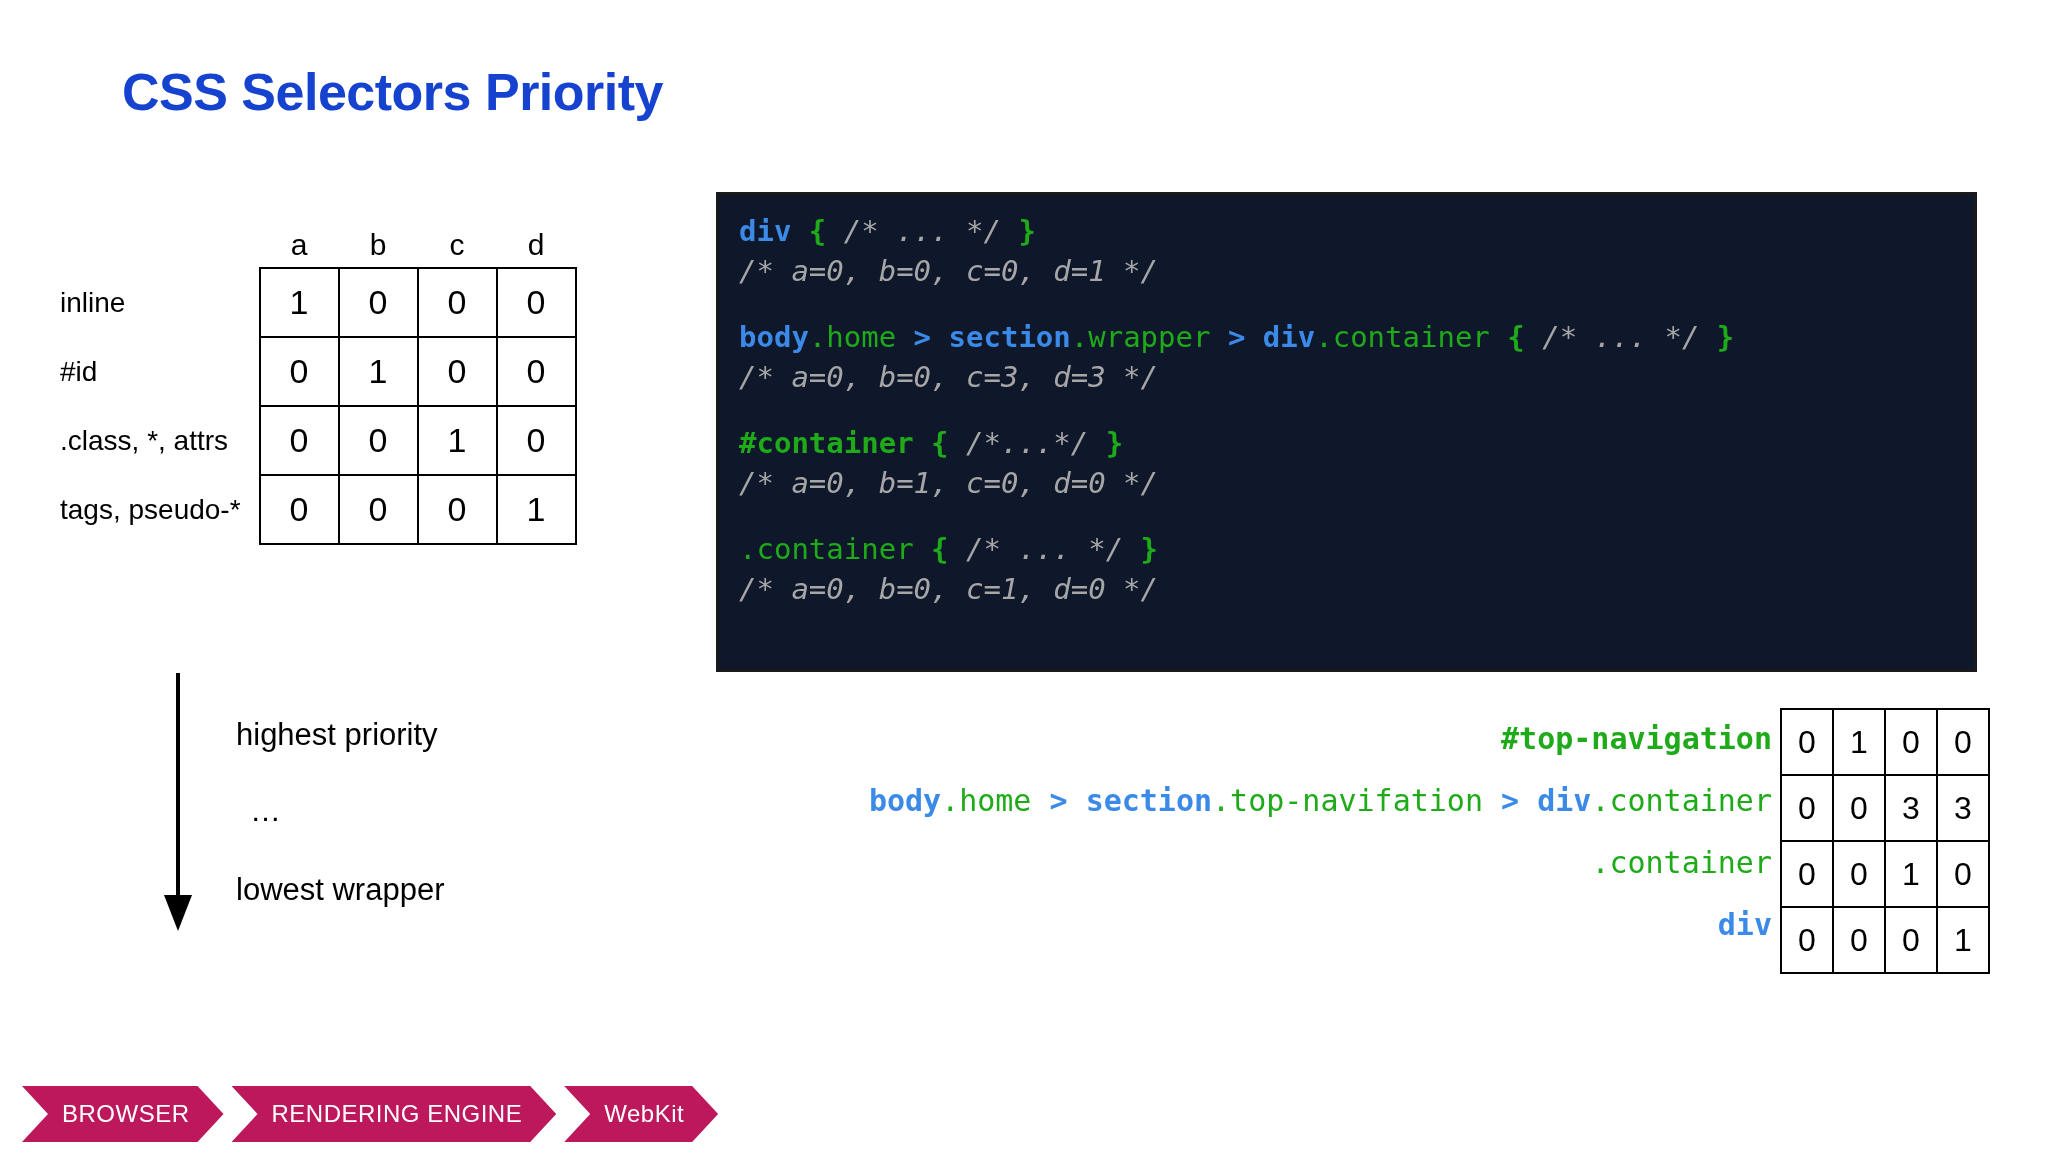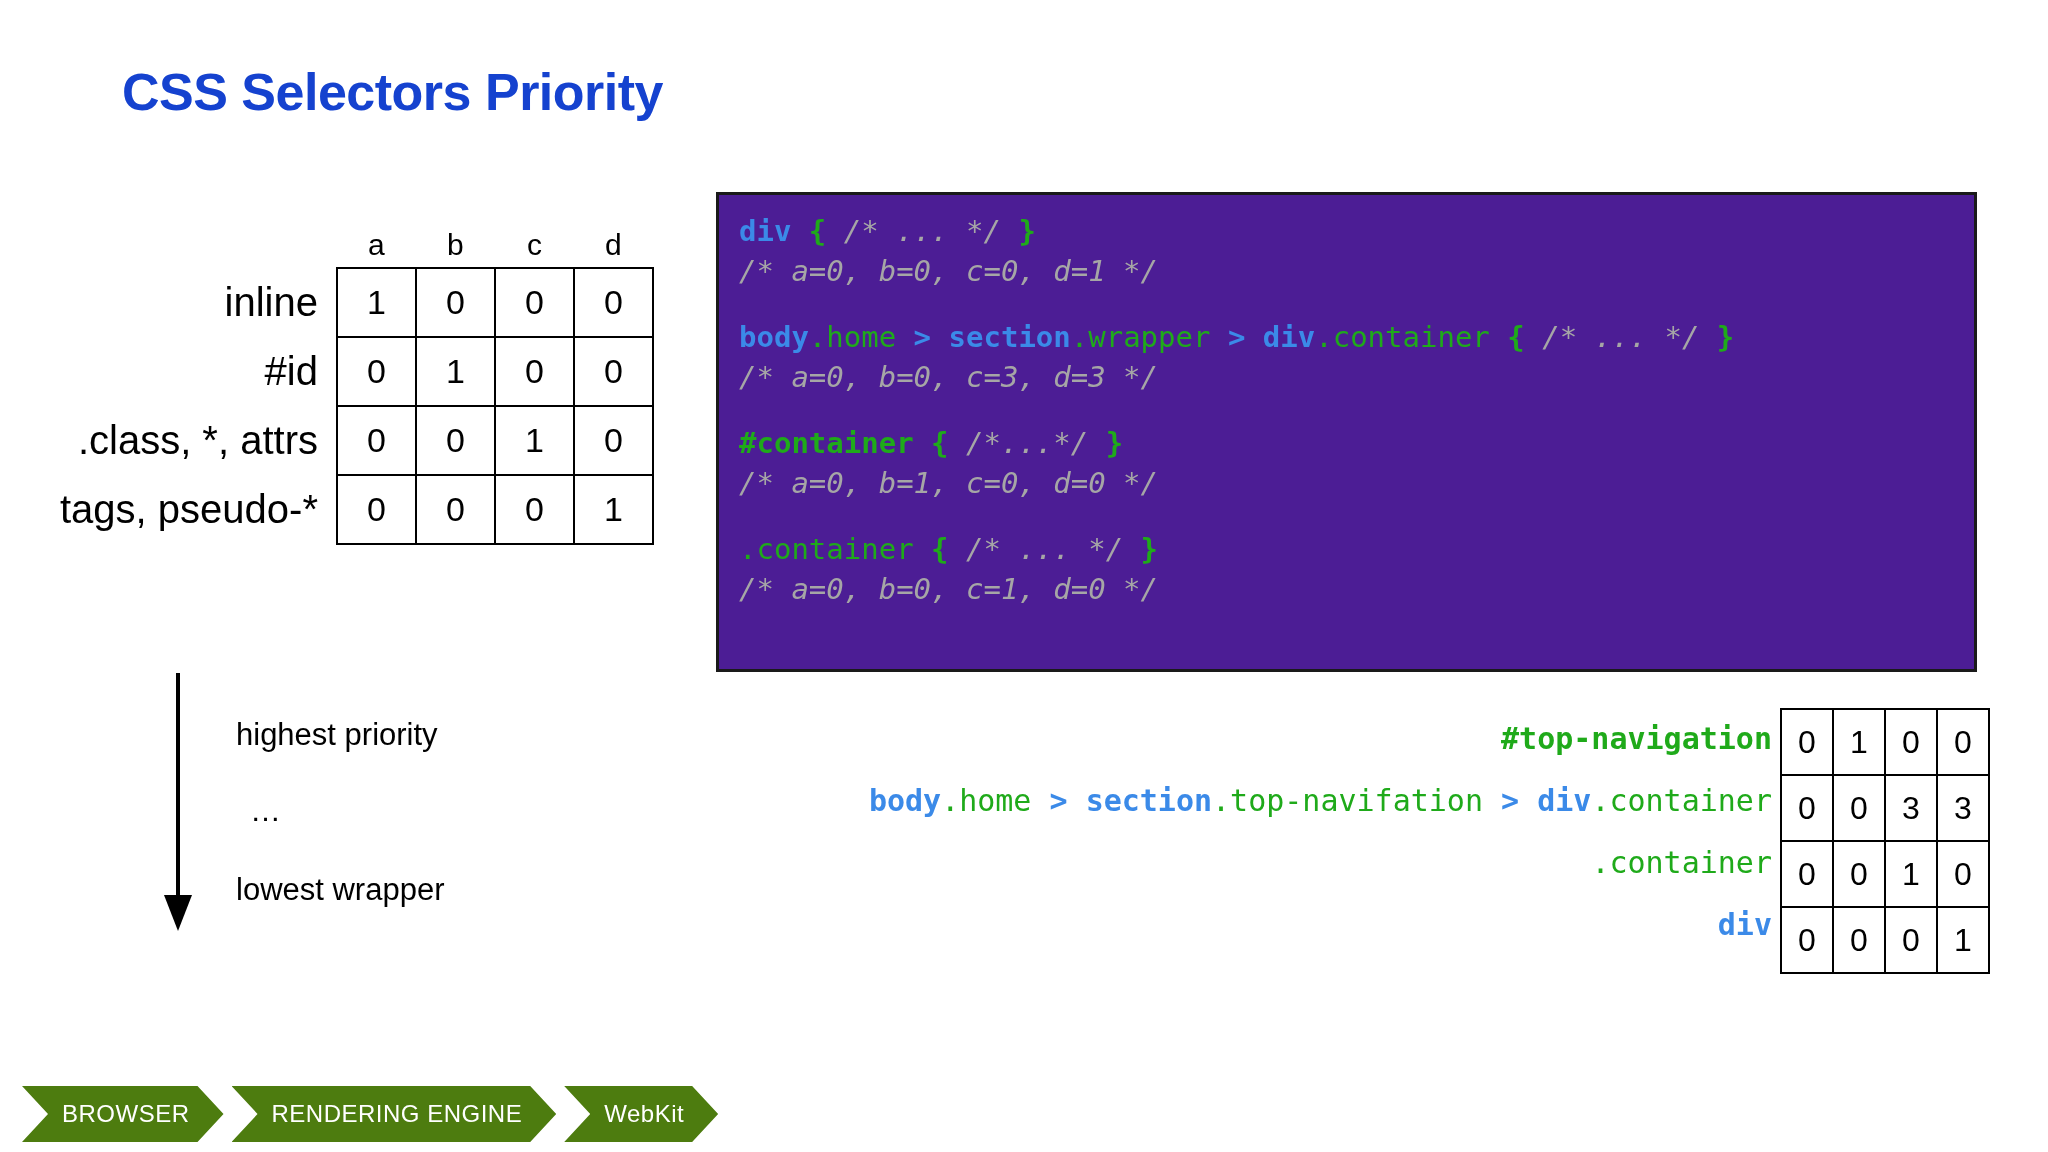--- a/index.html
+++ b/index.html
@@ -34,23 +34,22 @@
     left: 60px;
     top: 222px;
   }
   .matrix-grid {
     border-collapse: collapse;
   }
   .matrix-grid td {
     padding: 0;
   }
   .mx-rowlabel {
-    text-align: right;
     padding-right: 18px !important;
-    font-size: 40px;
+    font-size: 28px;
     white-space: nowrap;
     height: 67px;
     border: none;
     margin-left: 28px;
   }
   .mx-corner {
     border: none;
     height: 45px;
   }
   .mx-colhead {
@@ -99,21 +98,21 @@
   .prio-low  { position: absolute; top: 199px; left: 0; white-space: nowrap; }
 
   
   #code-panel {
     position: absolute;
     left: 716px;
     top: 192px;
     width: 1261px;
     height: 480px;
     border: 3px solid #1a1a1a;
-    background: #4c1d95;
+    background: #0f172a;
     box-sizing: border-box;
   }
   #code-listing {
     padding: 16px 0 0 20px;
     font-family: "DejaVu Sans Mono", monospace;
     font-size: 29px;
     line-height: 40px;
     white-space: pre;
   }
   .code-line { height: 40px; }
@@ -178,21 +177,21 @@
     justify-content: center;
     font-size: 24px;
     letter-spacing: 0.5px;
     padding: 0 34px 0 40px;
     margin-right: 8px;
     box-sizing: border-box;
     clip-path: polygon(0 0, calc(100% - 26px) 0, 100% 50%, calc(100% - 26px) 100%, 0 100%, 26px 50%);
     white-space: nowrap;
   }
   .crumb-filled {
-    background: #4d7c0f;
+    background: #be185d;
     color: #ffffff;
   }
   .crumb-outline-border {
     position: absolute;
     left: 0; top: 0; right: 0; bottom: 0;
     background: #1543cf;
     clip-path: polygon(0 0, calc(100% - 26px) 0, 100% 50%, calc(100% - 26px) 100%, 0 100%, 26px 50%);
     z-index: 0;
   }
   .crumb-outline-inner {

